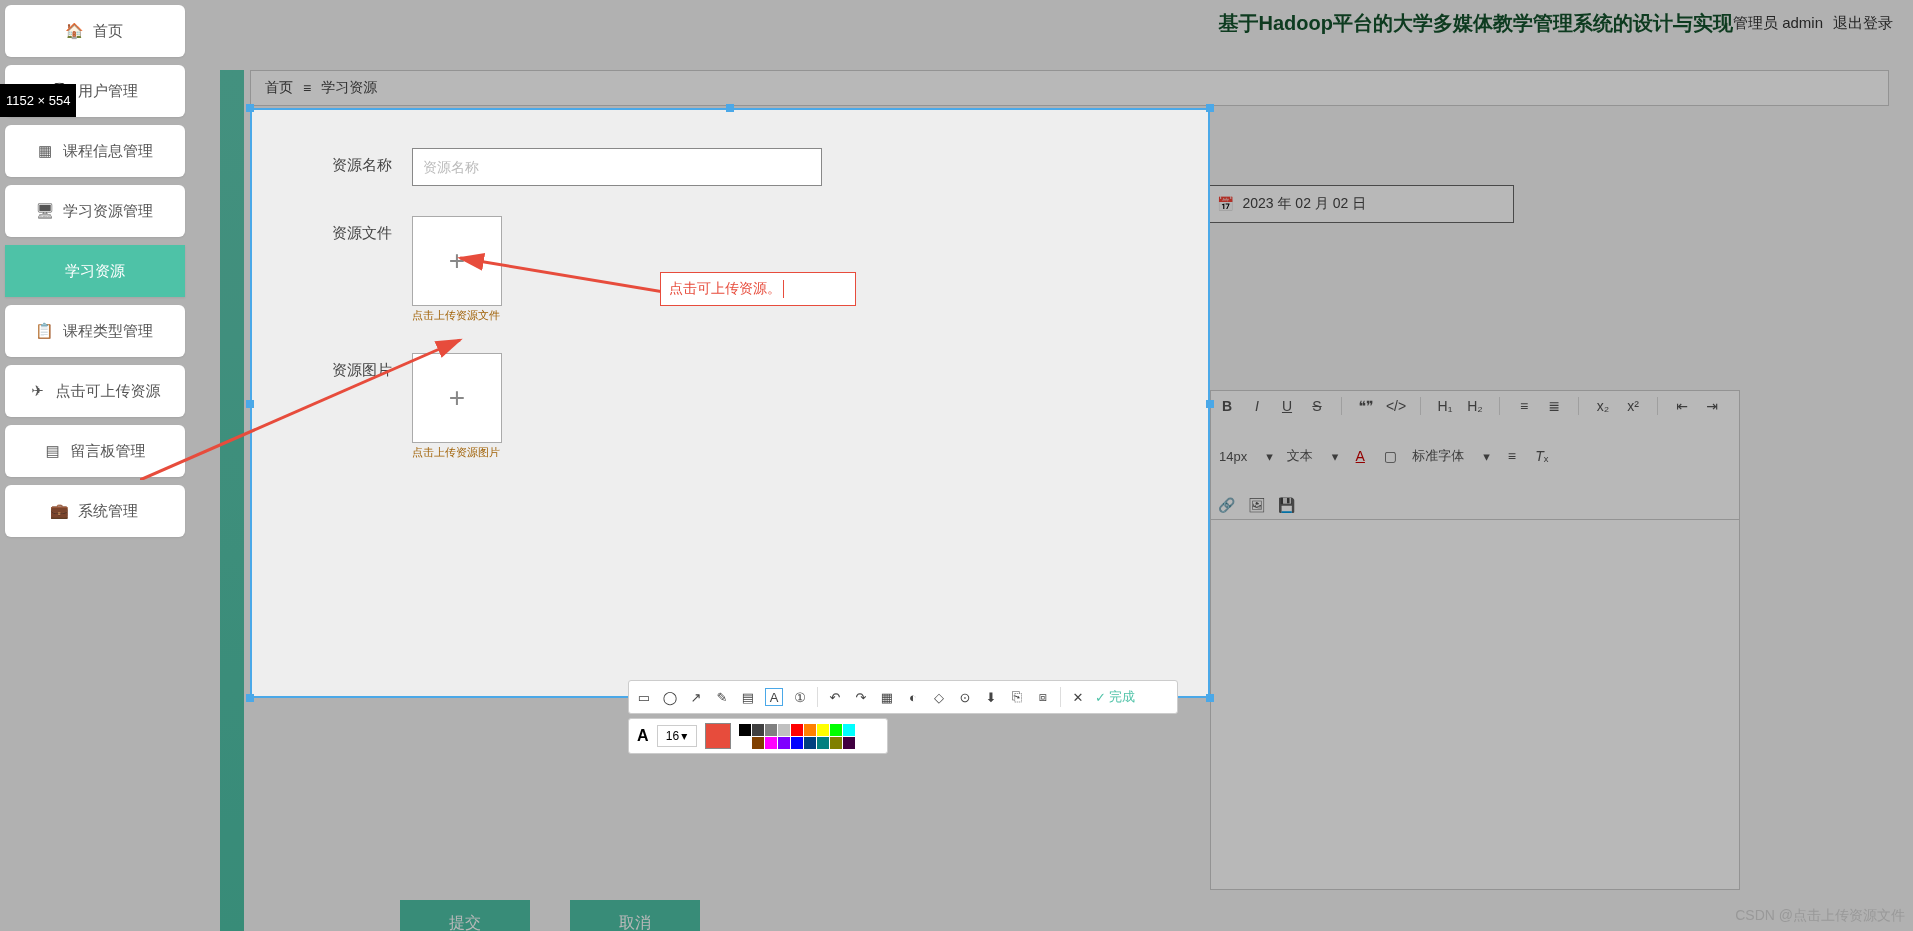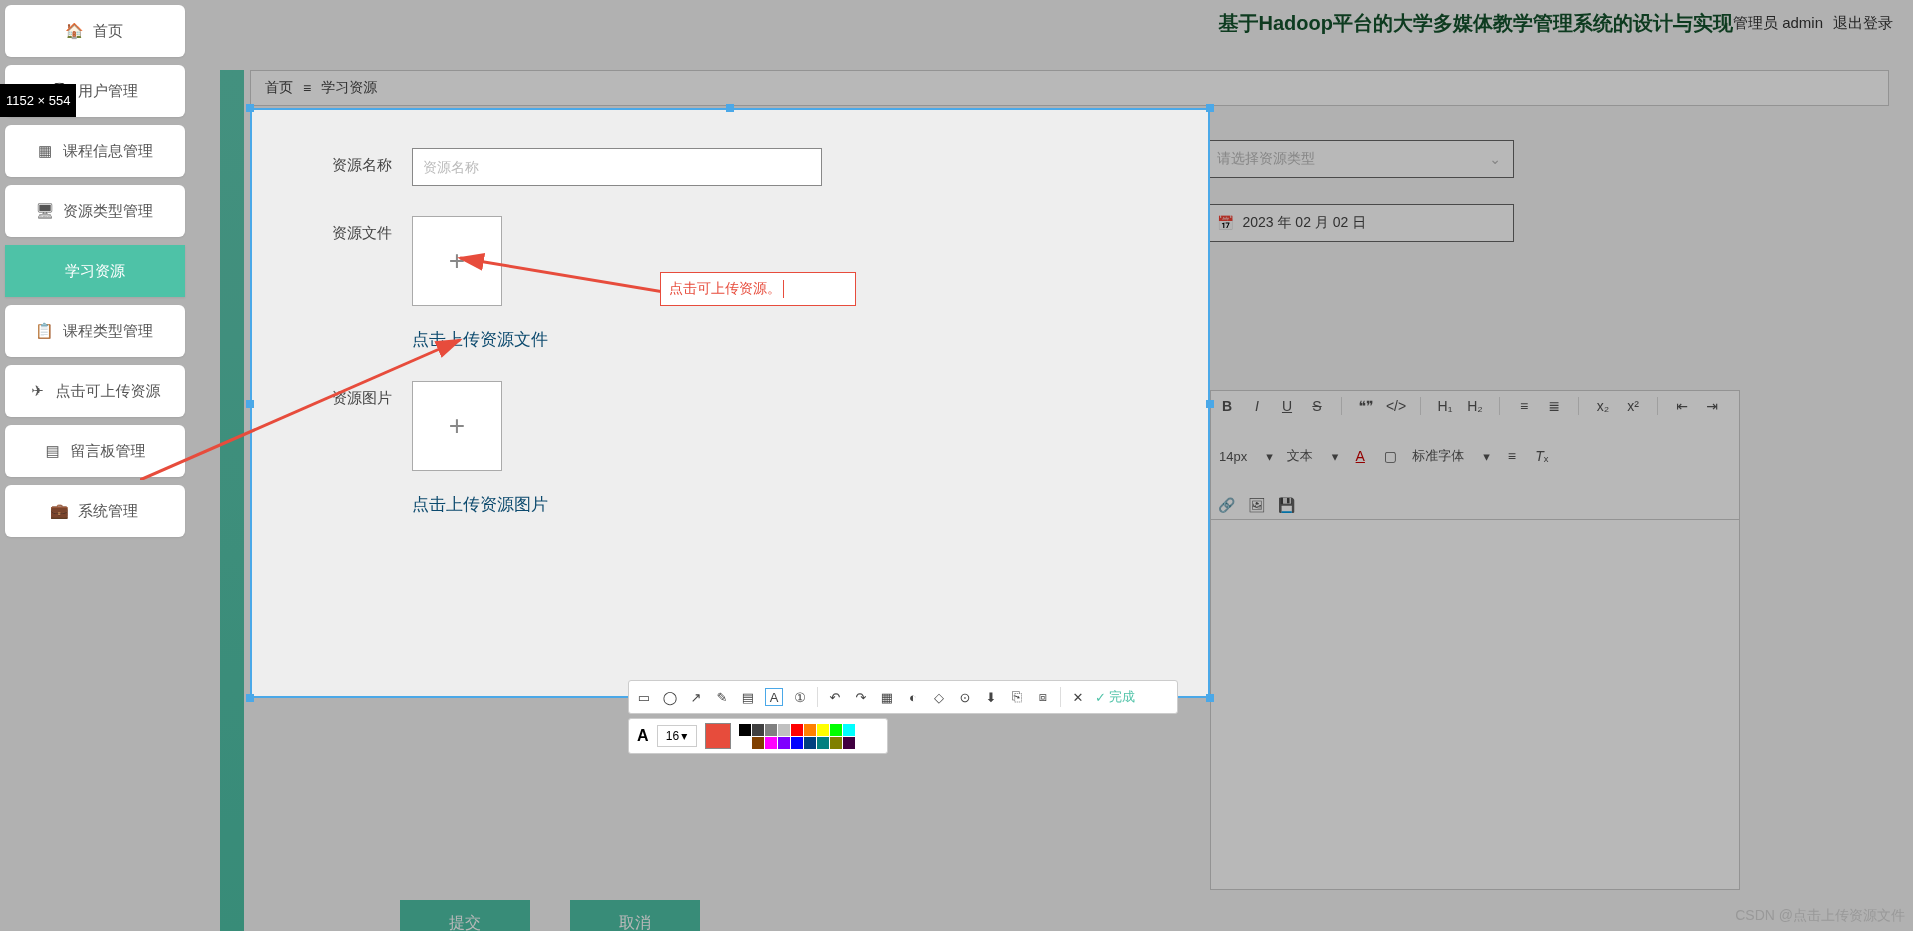--- a/index.html
+++ b/index.html
@@ -29,21 +29,21 @@
 .form-light { position: absolute; left: 250px; top: 108px; width: 960px; height: 590px; background: #eee; z-index: 3; border: 2px solid #4aa8e8; border-top-color: #4aa8e8; }
 .form-light-inner { padding: 38px 40px; }
 
 .form-row { display: flex; align-items: flex-start; margin-bottom: 30px; }
 .form-label { width: 100px; text-align: right; font-size: 15px; color: #444; padding-top: 8px; }
 .form-control { margin-left: 20px; }
 .text-input { width: 410px; height: 38px; border: 1px solid #888; background: #fff; padding: 0 10px; font-size: 14px; color: #333; }
 .text-input::placeholder { color: #bbb; }
 .upload-box { width: 90px; height: 90px; border: 1px solid #aaa; background: #fff; display: flex; align-items: center; justify-content: center; cursor: pointer; }
 .upload-box .plus { font-size: 28px; color: #888; font-weight: 200; }
-.upload-hint { font-size: 17px; color: #0c4a6e; margin-top: 22px; }
+.upload-hint { font-size: 11px; color: #a16207; margin-top: 2px; }
 
 
 .right-col { position: absolute; left: 1100px; top: 140px; width: 640px; }
 .r-row { display: flex; align-items: center; margin-bottom: 26px; }
 .r-label { width: 80px; text-align: right; font-size: 15px; color: #444; }
 .r-control { margin-left: 24px; }
 .select-box { width: 310px; height: 38px; border: 1px solid #666; background: #fff; display: flex; align-items: center; justify-content: space-between; padding: 0 12px; font-size: 14px; color: #bbb; }
 .date-box { width: 310px; height: 38px; border: 1px solid #666; background: #fff; display: flex; align-items: center; padding: 0 12px; font-size: 14px; color: #444; gap: 8px; }
 
 
@@ -118,21 +118,21 @@
   <div class="side-item">
     <span class="ico">💬</span>
     <span>用户管理</span>
   </div>
   <div class="side-item">
     <span class="ico">▦</span>
     <span>课程信息管理</span>
   </div>
   <div class="side-item">
     <span class="ico">🖥</span>
-    <span>资源类型管理</span>
+    <span>学习资源管理</span>
   </div>
   <div class="side-item active">
     <span>学习资源</span>
   </div>
   <div class="side-item">
     <span class="ico">📋</span>
     <span>课程类型管理</span>
   </div>
   <div class="side-item">
     <span class="ico">✈</span>
@@ -192,26 +192,20 @@
 <div class="sel-handle sh-tr"></div>
 <div class="sel-handle sh-ml"></div>
 <div class="sel-handle sh-mr"></div>
 <div class="sel-handle sh-bl"></div>
 <div class="sel-handle sh-bm"></div>
 <div class="sel-handle sh-br"></div>
 
 <div class="right-col">
   <div class="r-row">
     <div class="r-label">资源类型</div>
-    <div class="r-control">
-      <div class="select-box">
-        <span>请选择资源类型</span>
-        <span>⌄</span>
-      </div>
-    </div>
   </div>
   <div class="r-row">
     <div class="r-label">上传时间</div>
     <div class="r-control">
       <div class="date-box">
         <span>📅</span>
         <span>2023 年 02 月 02 日</span>
       </div>
     </div>
   </div>

